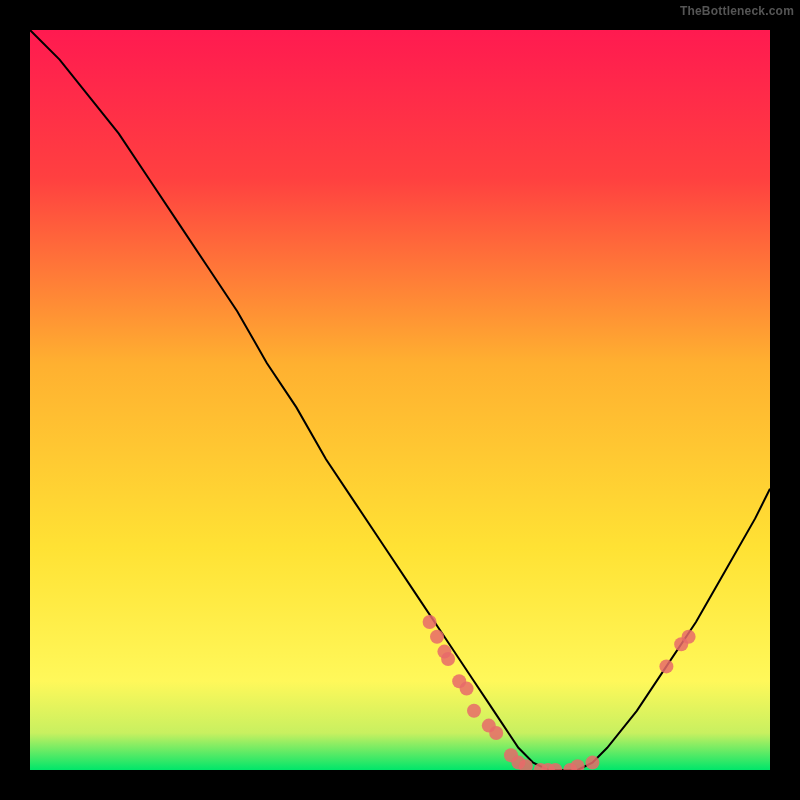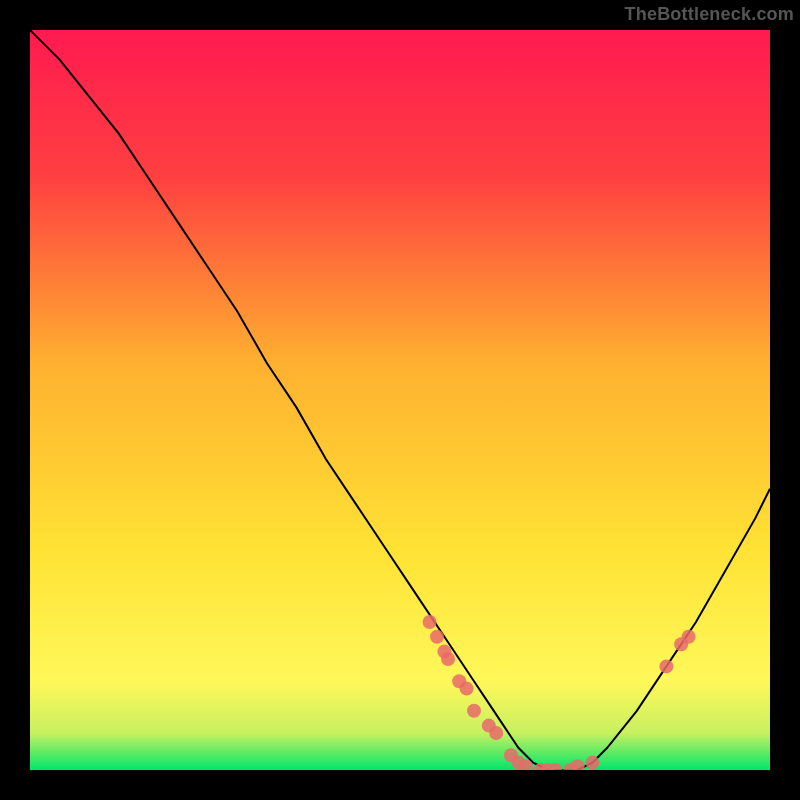--- a/index.html
+++ b/index.html
@@ -13,21 +13,21 @@
   }
   #wrap {
     position: relative;
     width: 800px;
     height: 800px;
   }
   #watermark {
     position: absolute;
     top: 4px;
     right: 6px;
-    font-size: 18px;
+    font-size: 12px;
     font-weight: 600;
     color: #555;
     letter-spacing: 0.2px;
     user-select: none;
   }
   
   #plot {
     position: absolute;
     left: 30px;
     top: 30px;

